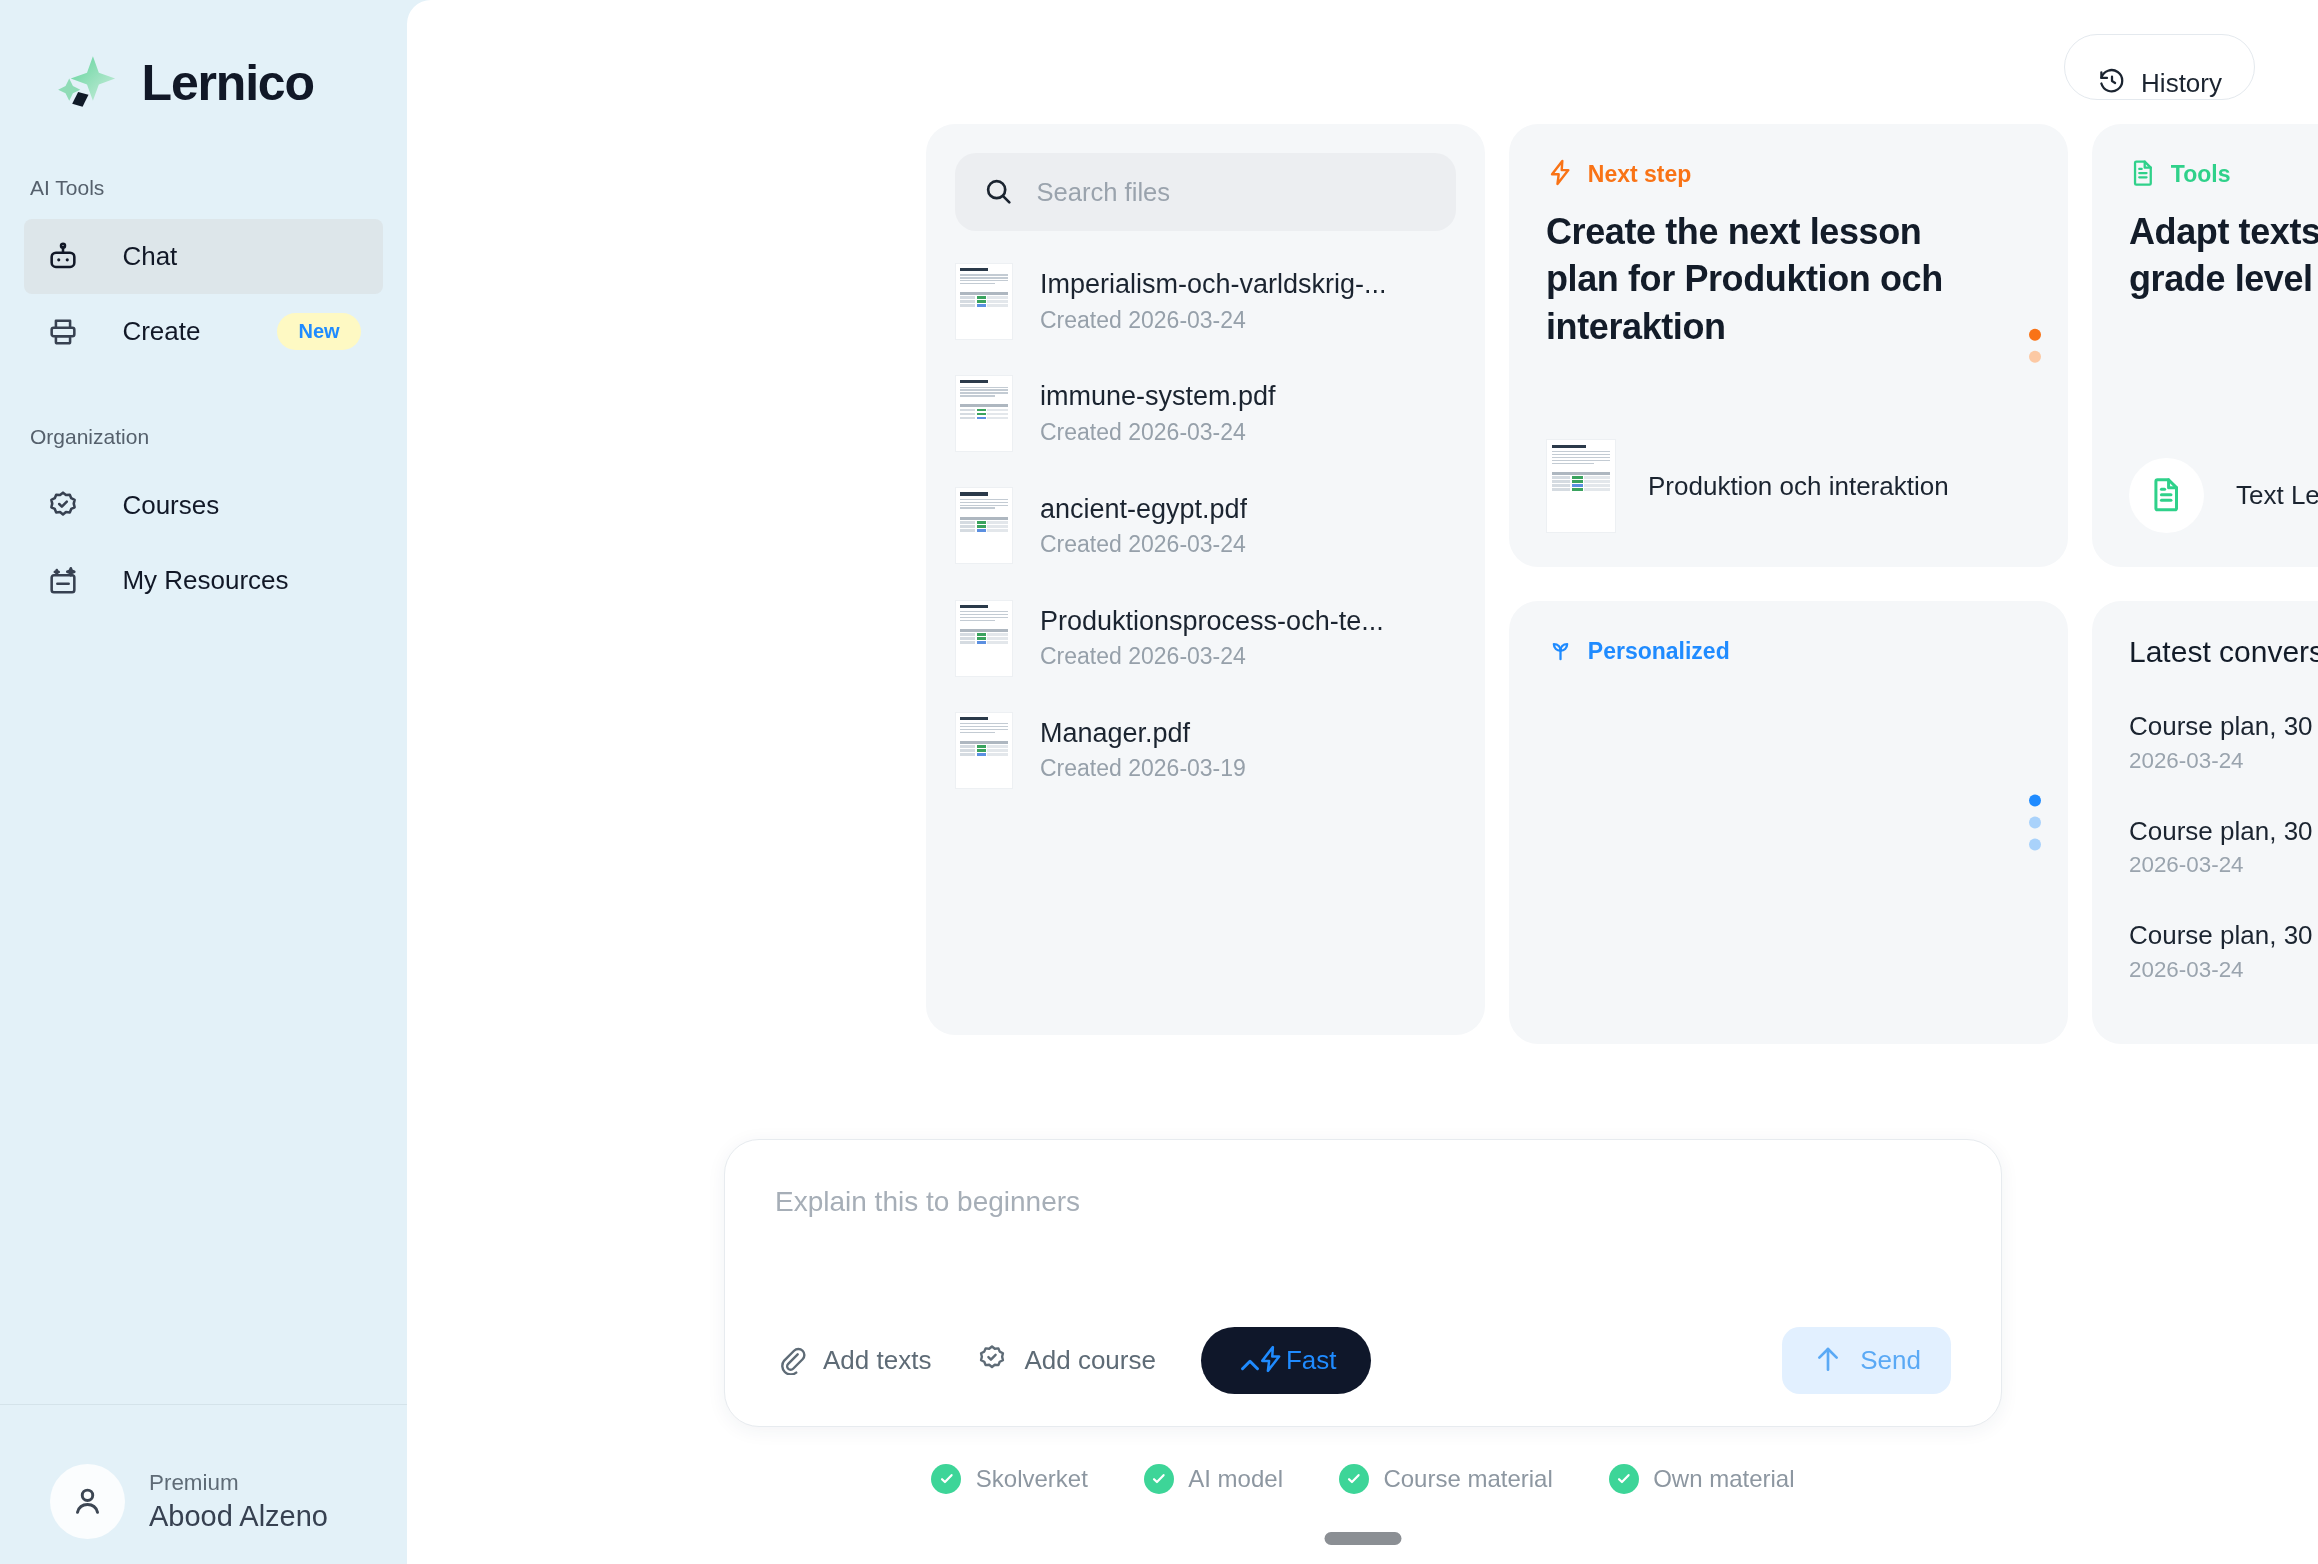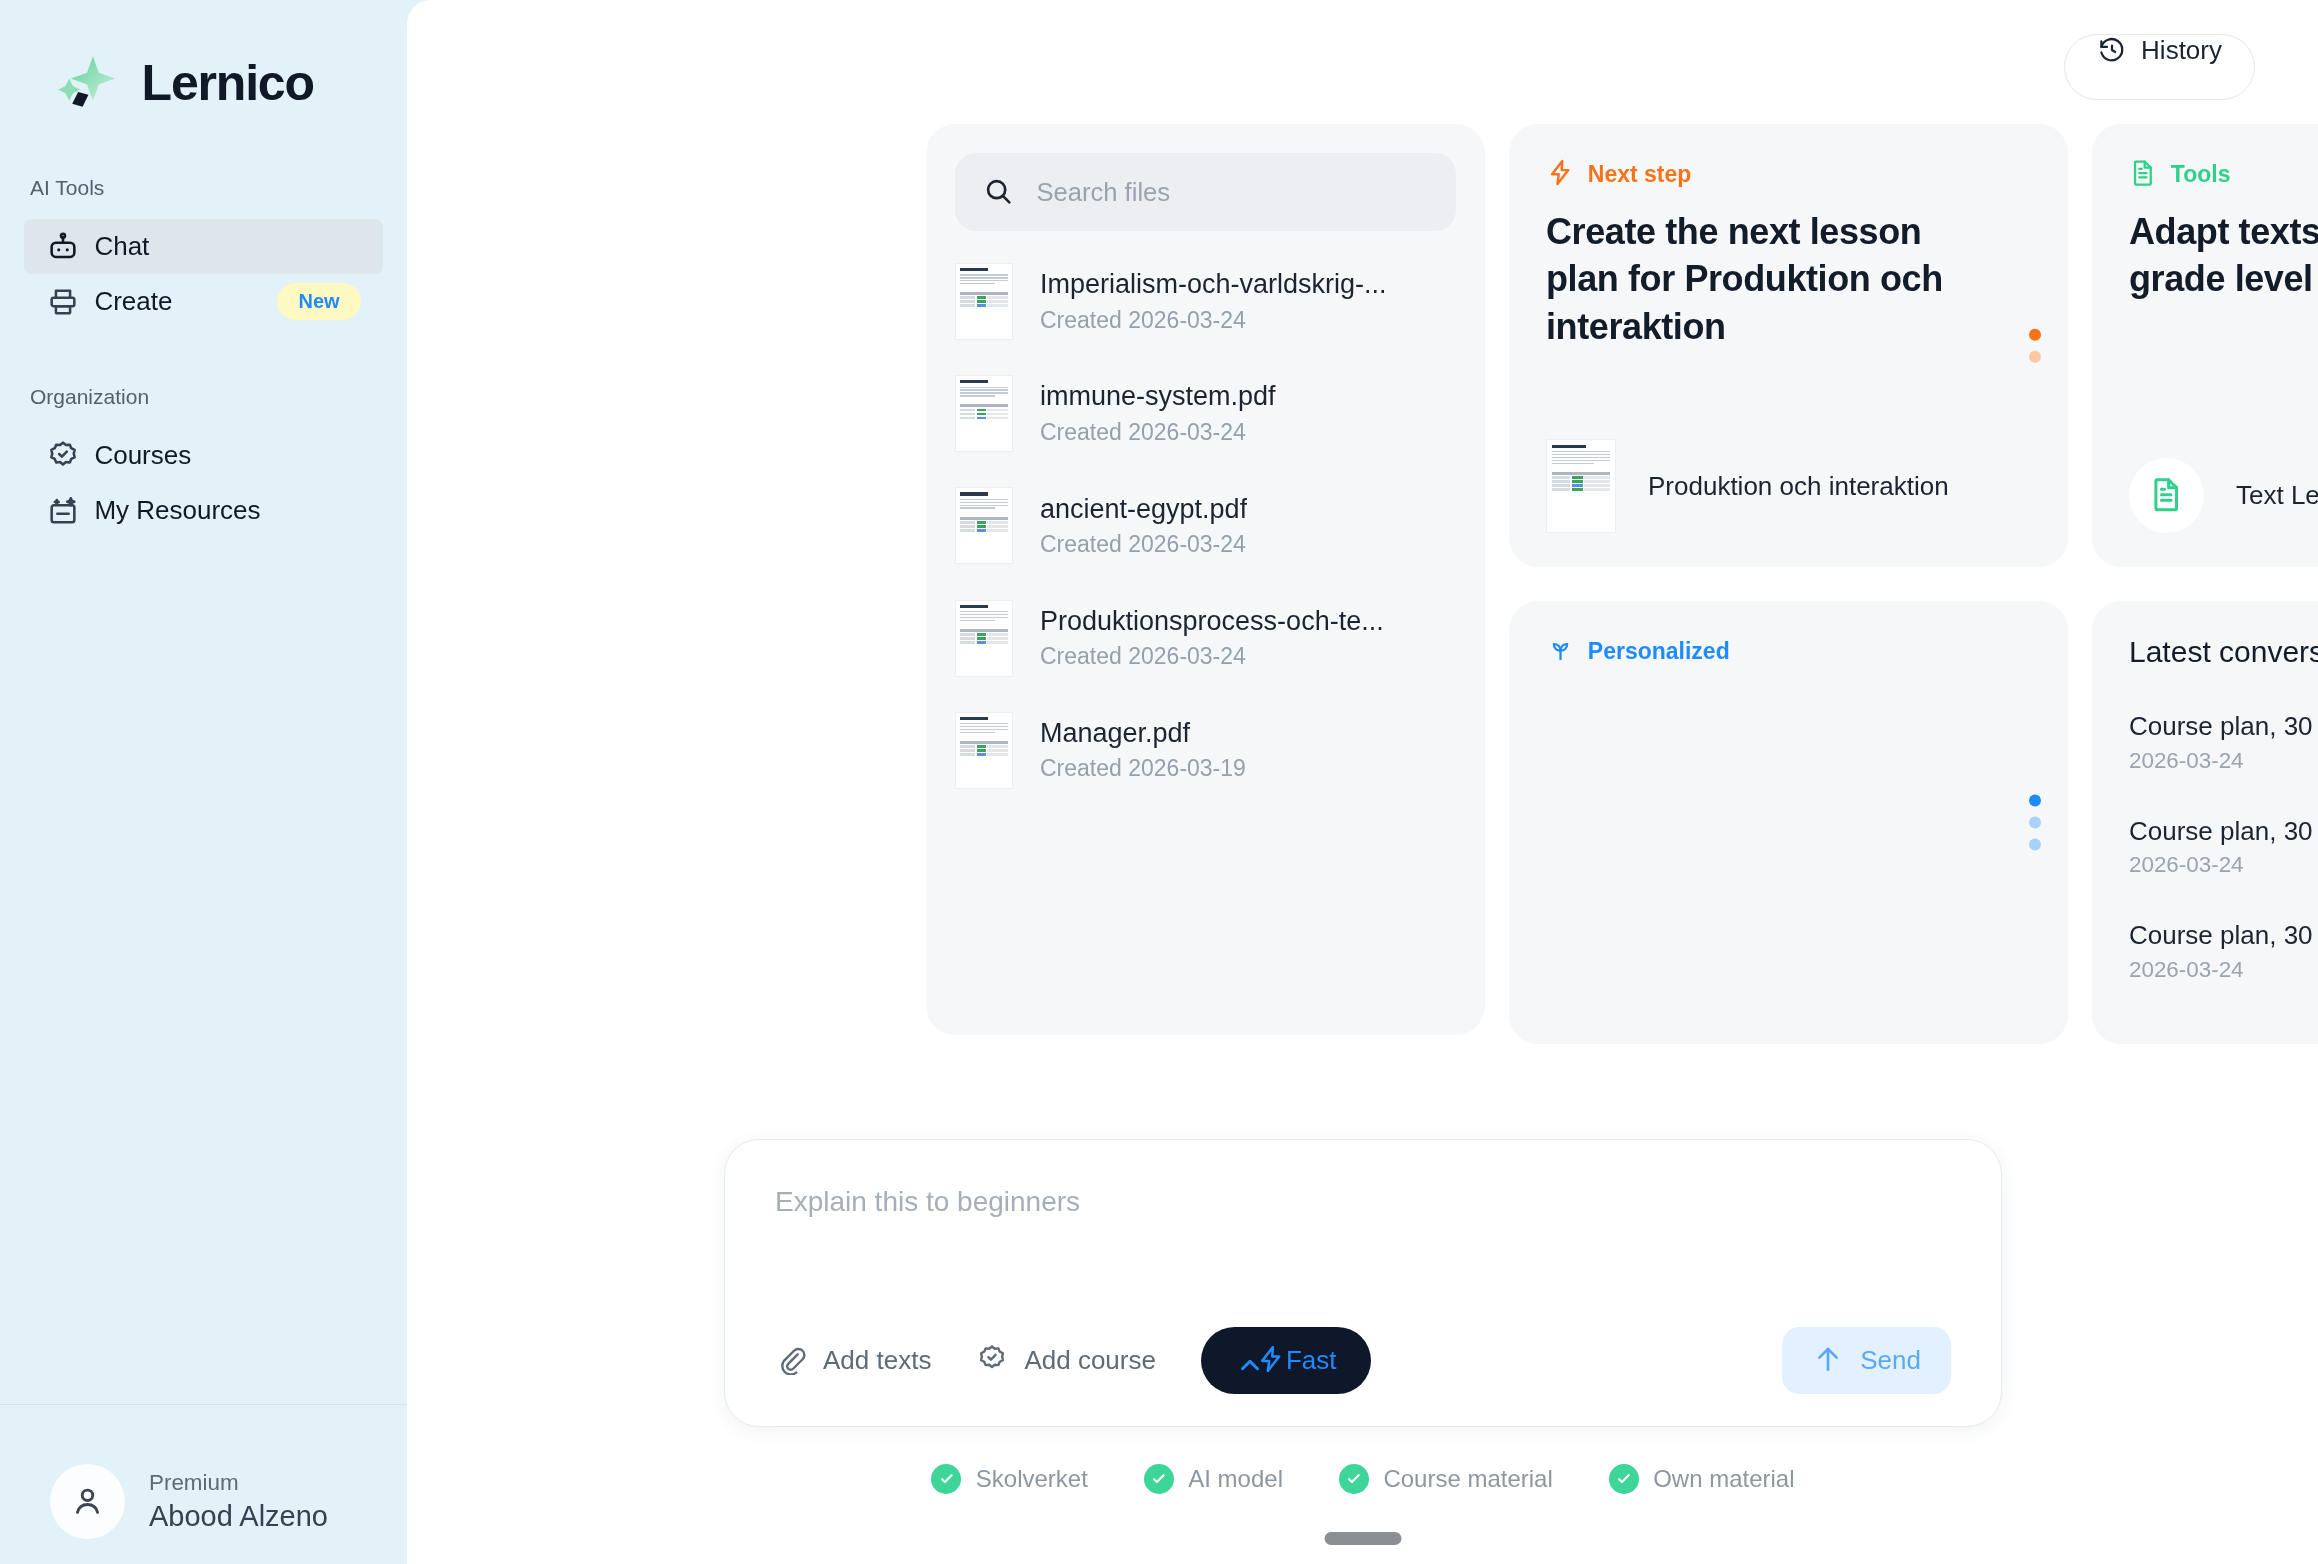--- a/index.html
+++ b/index.html
@@ -27,22 +27,22 @@
   .logo-text {
     font-size: 50px; font-weight: 700; color: #111827;
     letter-spacing: -1.2px; line-height: 1;
   }
   .nav-section-label {
     font-size: 21px; color: #55606c; font-weight: 400;
     padding: 0 0 0 30px; margin-top: 0;
   }
   .nav-group { margin-top: 0; }
   .nav-item {
-    display: flex; align-items: center; gap: 14px;
-    height: 55px; margin: 0 24px; padding: 0 22.4px;
+    display: flex; align-items: center; gap: 42px;
+    height: 75px; margin: 0 24px; padding: 0 22.4px;
     border-radius: 8px; cursor: pointer;
   }
   .nav-item.active { background: #dde6ea; }
   .nav-icon { width: 34px; height: 34px; flex: 0 0 34px; display:flex; align-items:center; justify-content:center; }
   .nav-icon svg { width: 34px; height: 34px; display:block; }
   .nav-label { font-size: 26px; color: #111827; font-weight: 400; flex: 1; }
   .badge-new {
     background: #fef9c3; color: #1f8bff; font-size: 20px; font-weight: 700;
     padding: 7.2px 21px; border-radius: 798px;
   }
@@ -93,21 +93,21 @@
   }
   .theme-toggle svg { width: 34px; height: 34px; }
 
   .content { flex: 1; position: relative; }
 
   .history-row {
     display: flex; justify-content: flex-end;
     padding: 34px 64px 0 0;
   }
   .history-btn {
-    display: inline-flex; align-items: flex-start; gap: 14.4px;
+    display: inline-flex; align-items: flex-end; gap: 14.4px;
     height: 66px; padding: 0 32px;
     border: 0.8px solid #e4e9ee; border-radius: 798px;
     background: #fff; cursor: pointer;
   }
   .history-btn svg { width: 30px; height: 30px; }
   .history-label { font-size: 26px; color: #1b2430; }
 
   
   .grid {
     display: grid;

